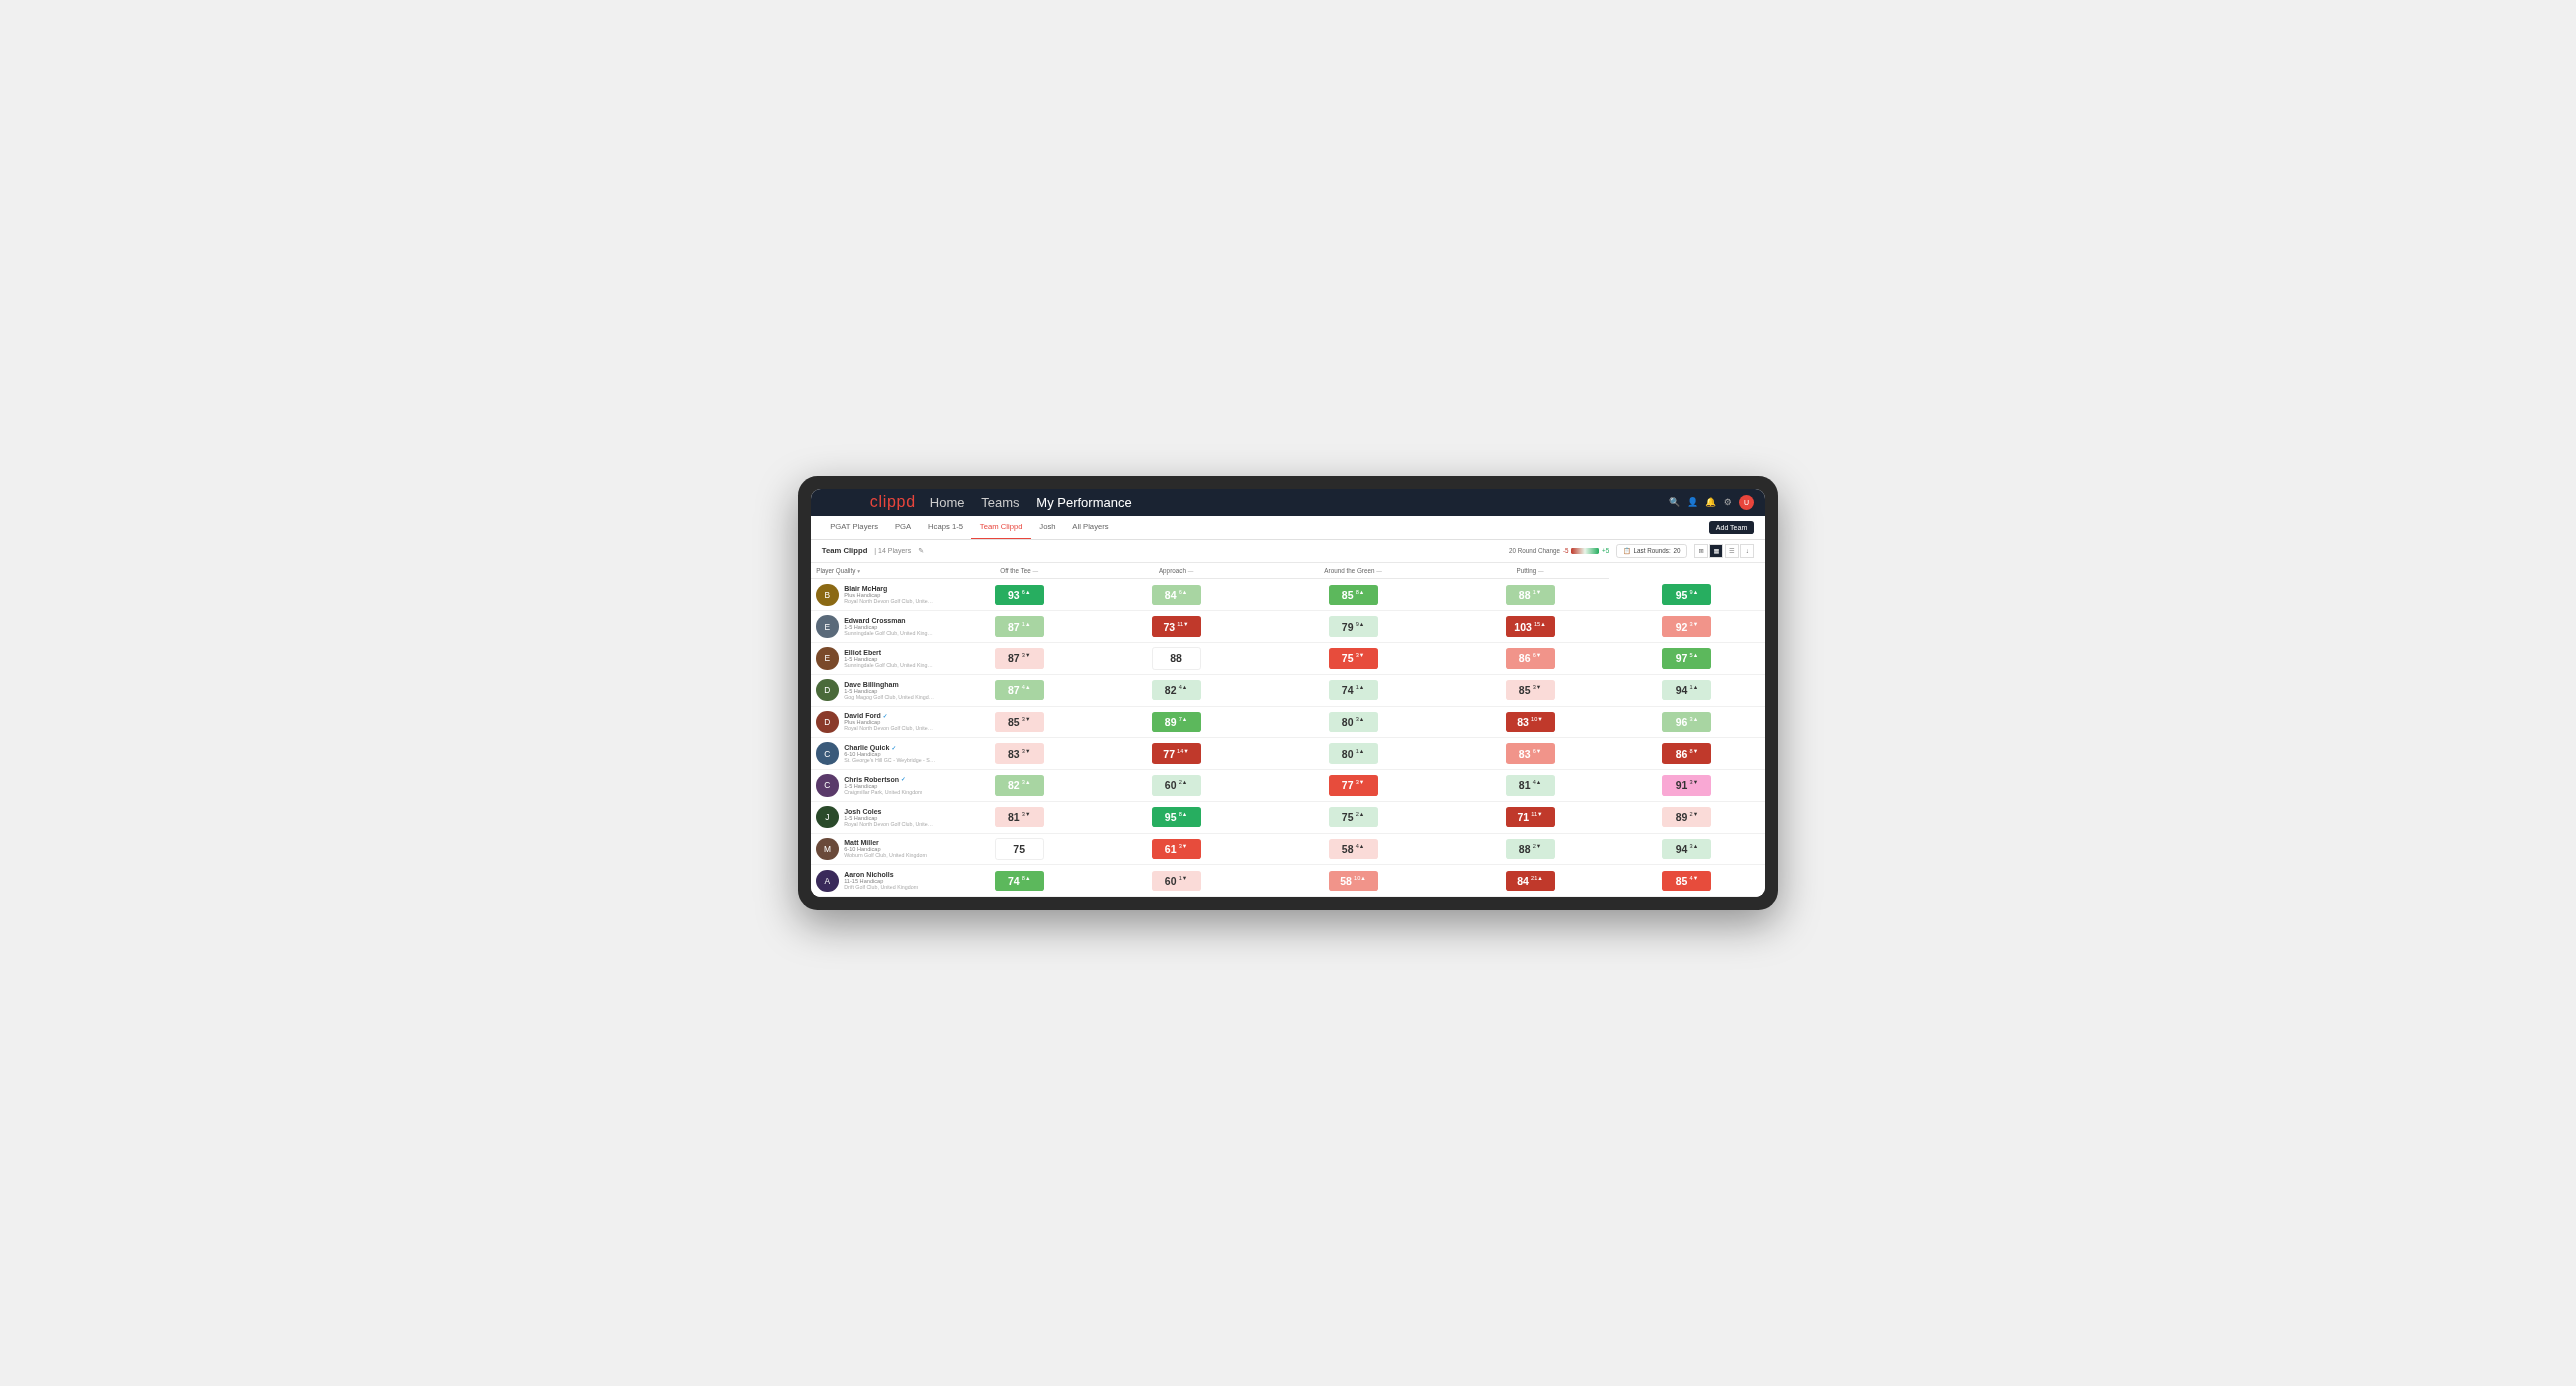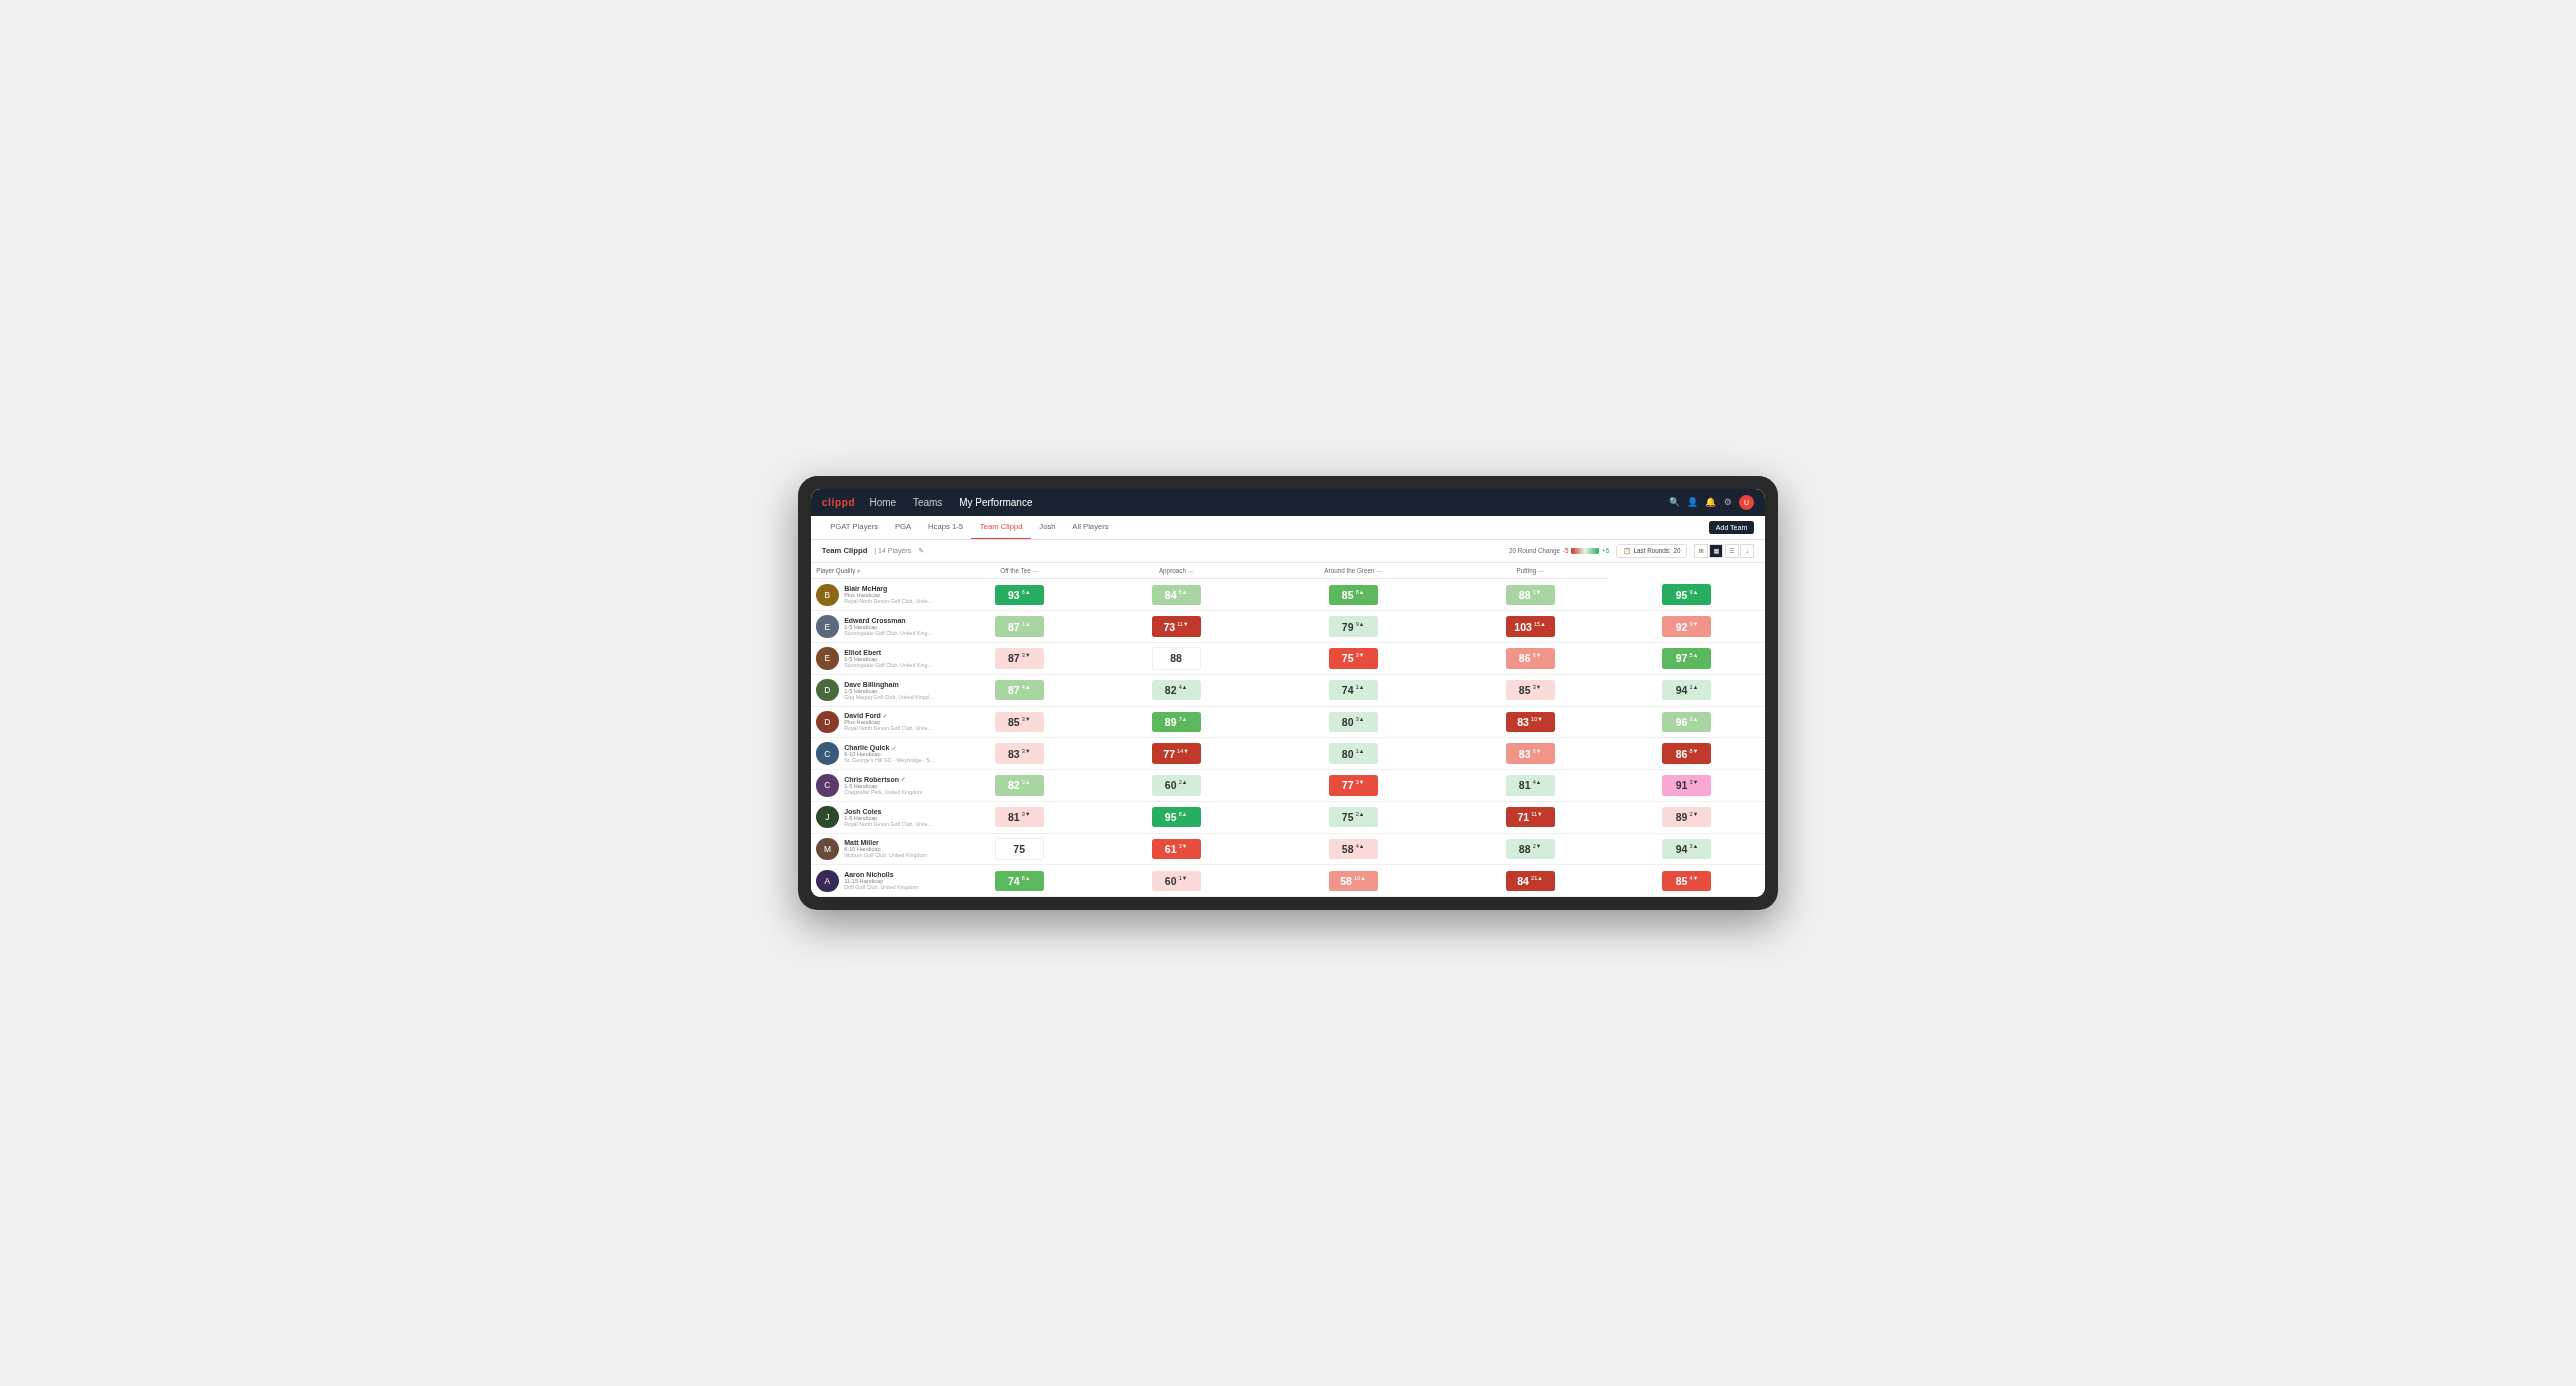--- a/index.html
+++ b/index.html
@@ -42,34 +42,35 @@
       background: #1a2332;
       display: flex;
       align-items: center;
       padding: 0 11.2px;
       height: 26.6px;
       gap: 11.2px;
     }
 
     .nav-logo {
       color: #e8453c;
-      font-weight: 700;
-      font-size: 10px;
+      font-weight: 400;
+      font-size: 16px;
       letter-spacing: 0.7px;
+      margin-left: 48px;
     }
 
     .nav-links {
       display: flex;
       gap: 11.2px;
       flex: 1;
     }
 
     .nav-link {
       color: #ccc;
-      font-size: 10px;
+      font-size: 13px;
       cursor: pointer;
       padding: 0 2.8px;
     }
 
     .nav-link.active {
       color: #fff;
     }
 
     .nav-icons {
       display: flex;

